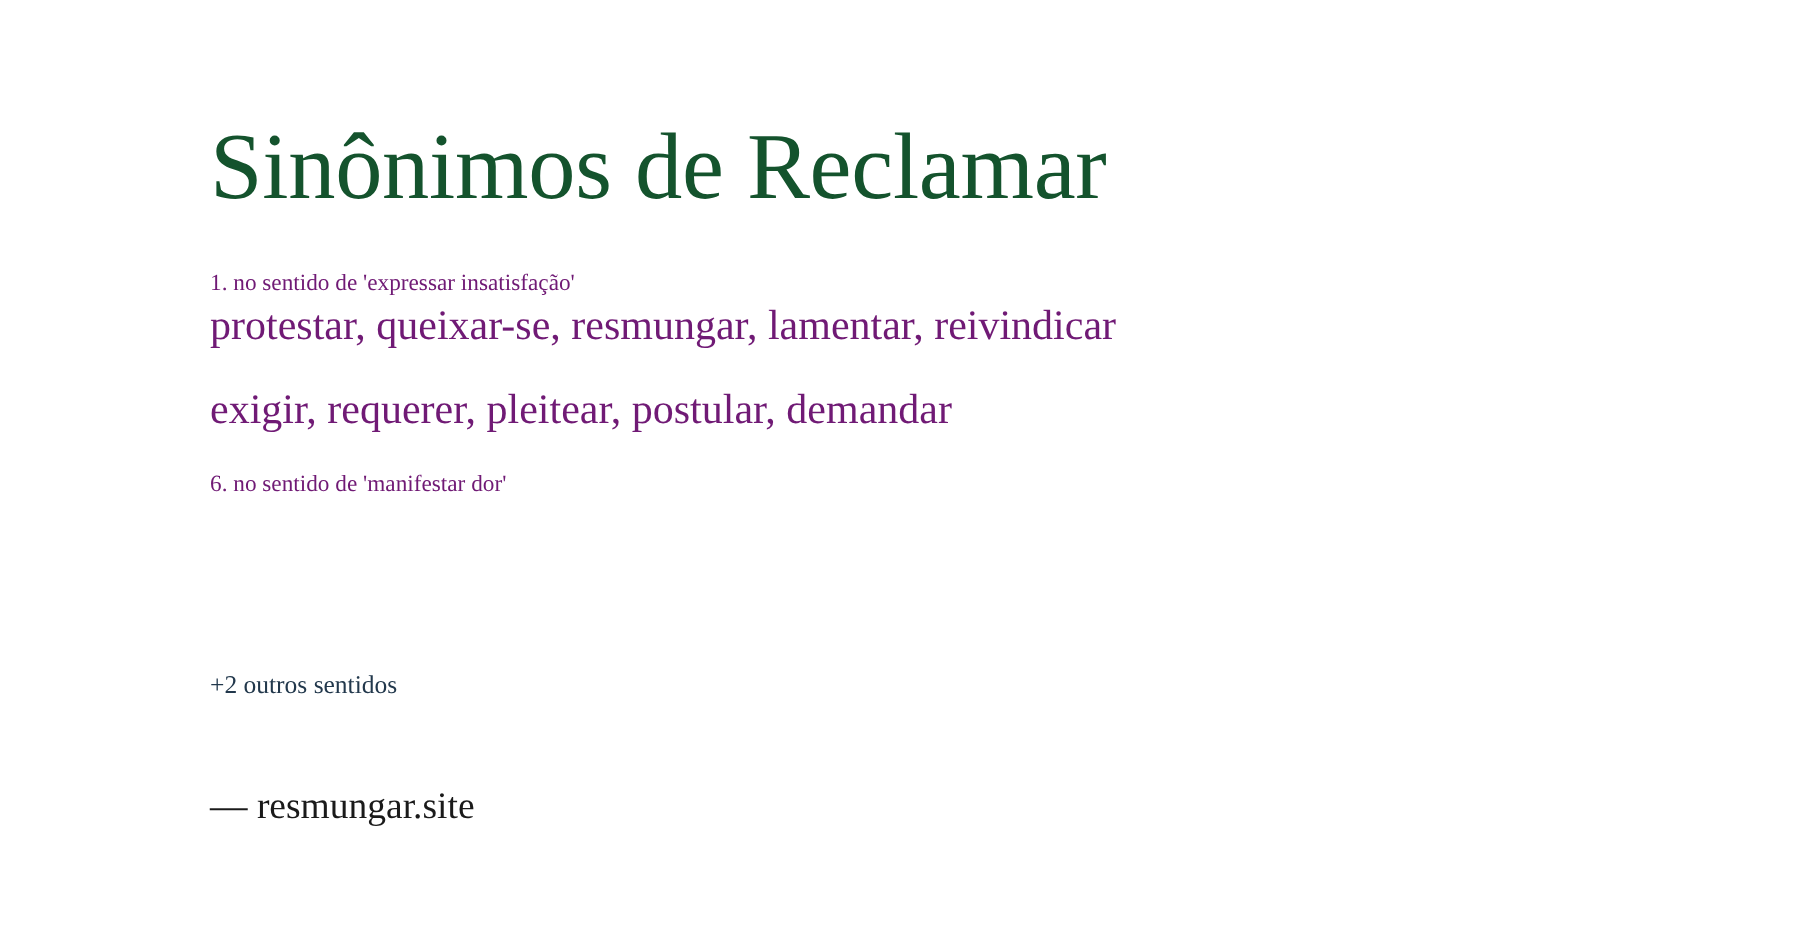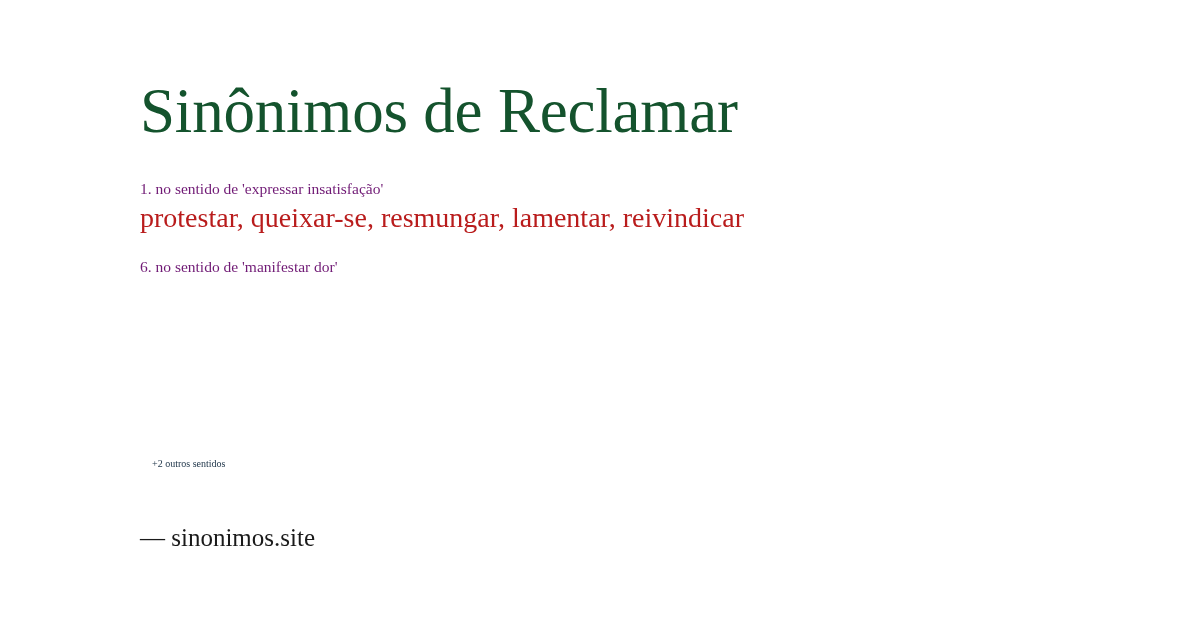--- a/index.html
+++ b/index.html
@@ -58,31 +58,31 @@
     color: #701a75;
     white-space: nowrap;
   }
 
   .sense-words {
     margin: 3px 0 0 0;
     font-family: "Liberation Serif", "DejaVu Serif", serif;
     font-size: 28px;
     font-weight: 400;
     line-height: 1.2;
-    color: #b91c1c;
+    color: #701a75;
     white-space: nowrap;
   }
 
   .more-senses {
     position: absolute;
     left: 140px;
     top: 446px;
-    margin: 12px;
+    margin: 0;
     font-family: "Liberation Serif", "DejaVu Serif", serif;
-    font-size: 10px;
+    font-size: 17px;
     font-weight: 400;
     line-height: 1.25;
     color: #22384c;
     white-space: nowrap;
   }
 
   .source-line {
     position: absolute;
     left: 140px;
     top: 522px;
@@ -103,25 +103,26 @@
   <h1 class="page-title">Sinônimos de Reclamar</h1>
 
   <div class="senses">
 
     <div class="sense-block">
       <p class="sense-label">1. no sentido de 'expressar insatisfação'</p>
       <p class="sense-words">protestar, queixar-se, resmungar, lamentar, reivindicar</p>
     </div>
 
     <div class="sense-block">
+      <p class="sense-words">exigir, requerer, pleitear, postular, demandar</p>
     </div>
 
     <div class="sense-block">
       <p class="sense-label">6. no sentido de 'manifestar dor'</p>
     </div>
 
   </div>
 
   <p class="more-senses">+2 outros sentidos</p>
 
-  <p class="source-line">— sinonimos.site</p>
+  <p class="source-line">— resmungar.site</p>
 
 </div>
 
 </body></html>

